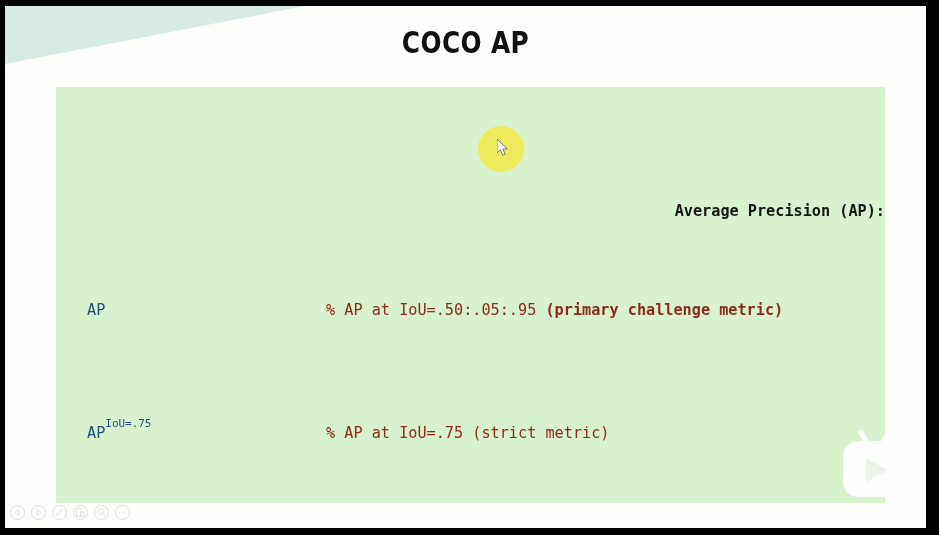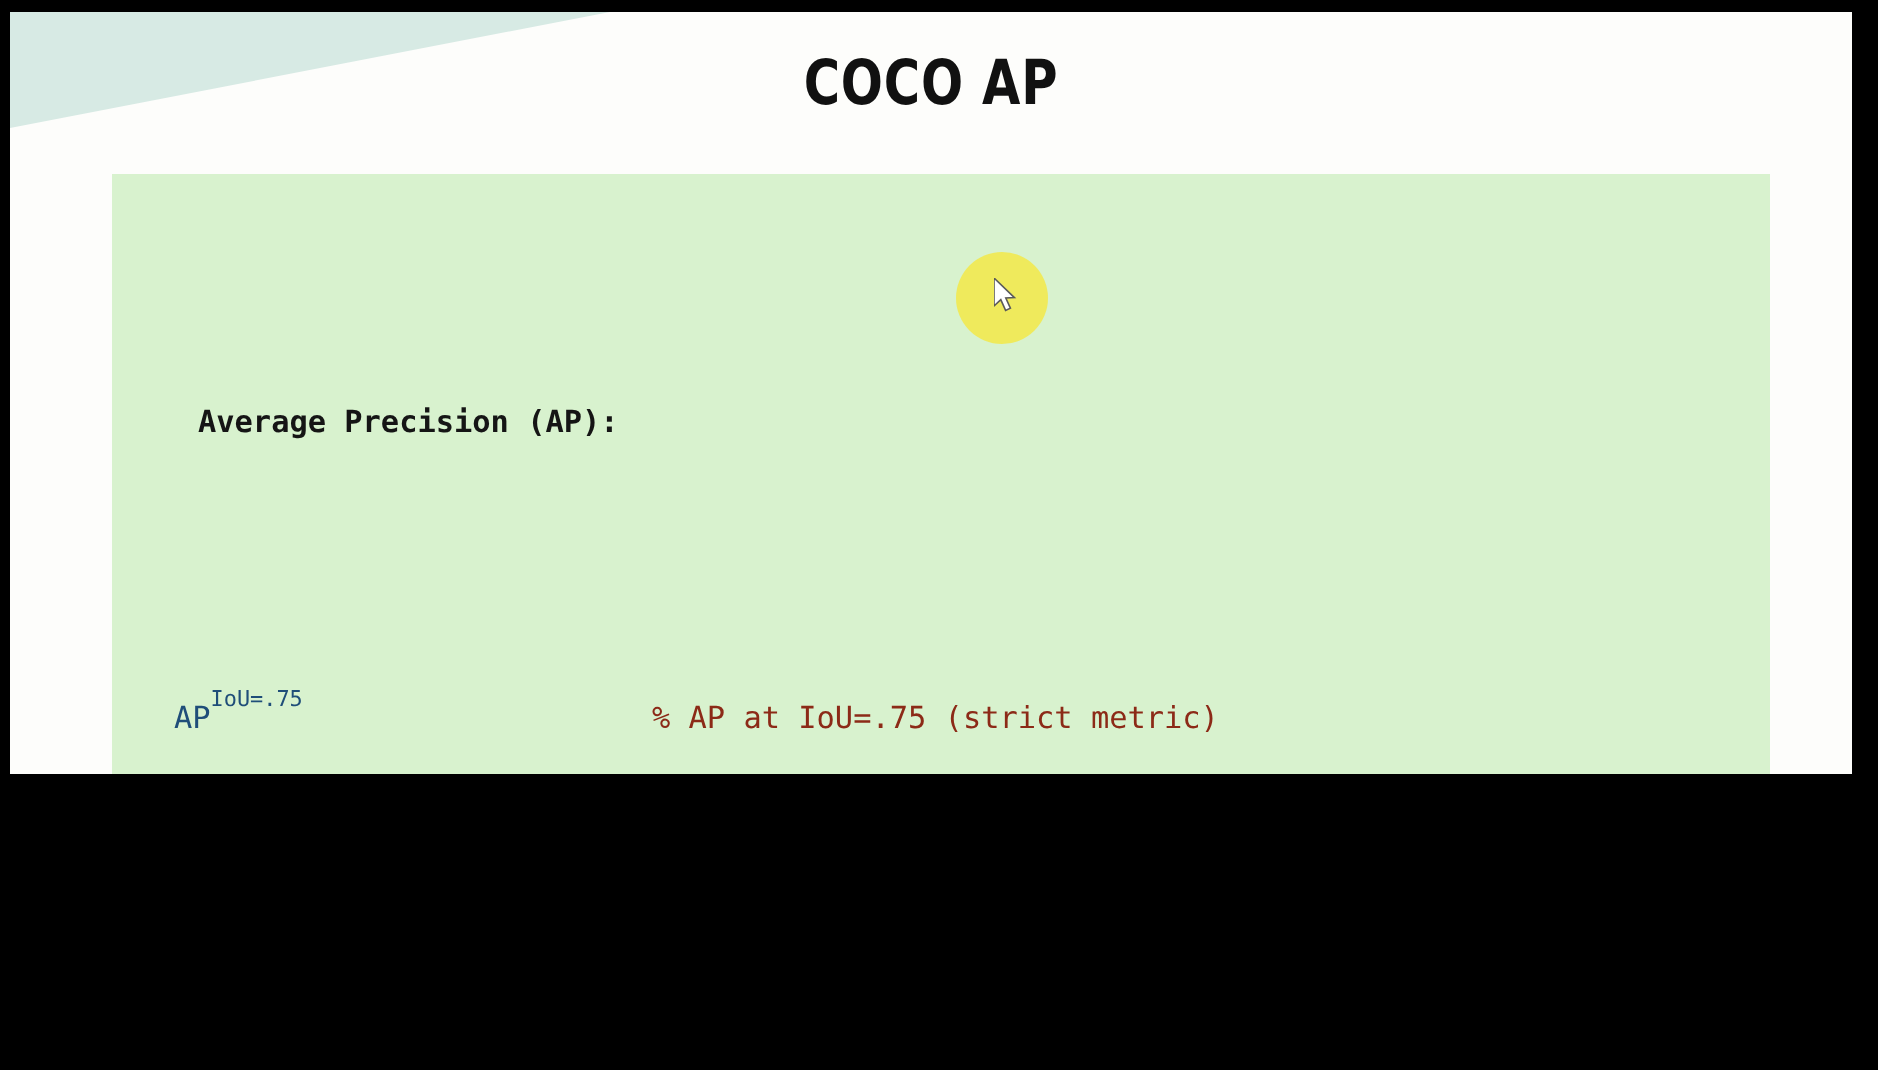--- a/index.html
+++ b/index.html
@@ -10,21 +10,21 @@
   body {
     width: 939px;
     height: 535px;
     overflow: hidden;
     font-family: "DejaVu Sans Mono", monospace;
   }
 
   #screen {
     position: relative;
     width: 939px;
-    height: 387px;
+    height: 535px;
     background: #000000;
     overflow: hidden;
   }
 
   
   #slide {
     position: absolute;
     left: 5px;
     top: 6px;
     width: 921px;
@@ -77,21 +77,22 @@
   .code-block {
     font-family: "DejaVu Sans Mono", "Liberation Mono", monospace;
     font-size: 15.2px;
     line-height: 24.6px;
     white-space: pre;
   }
 
   .section-head {
     color: #151515;
     font-weight: bold;
-    padding-left: 43px;
+    padding-left: 31px;
+    text-align: right;
   }
 
   .metric-row {
     display: block;
     position: relative;
     padding-left: 31px;
     height: 24.6px;
   }
   .metric-name {
     display: inline-block;
@@ -184,20 +185,21 @@
 
     <div id="title">COCO AP</div>
 
     <div id="panel">
 
       <div class="code-block">
 
         
         <div class="section-head">Average Precision (AP):</div>
 
+        <div class="metric-row"><span class="metric-name"><span>AP</span><sup></sup></span><span class="metric-desc bold-part"><span>% AP at IoU=.50:.05:.95 </span><b>(primary challenge metric)</b></span></div>
 
 
         <div class="metric-row"><span class="metric-name"><span>AP</span><sup>IoU=.75</sup></span><span class="metric-desc">% AP at IoU=.75 (strict metric)</span></div>
 
         
         
 
         
 
         

